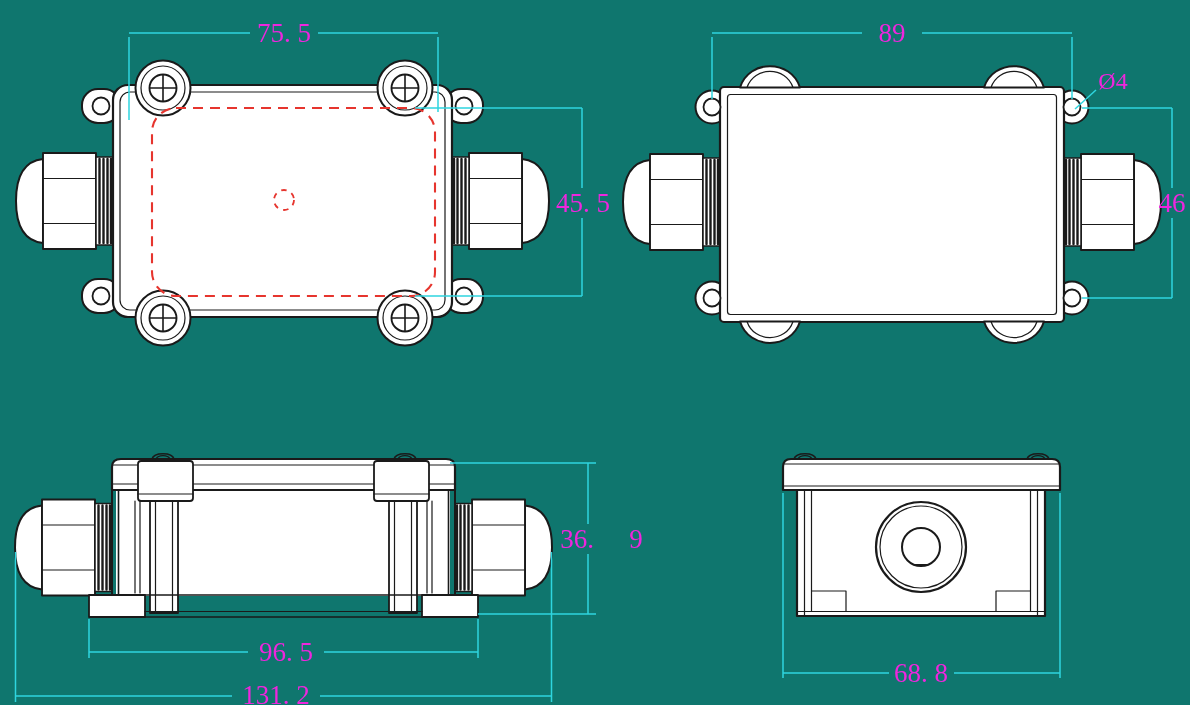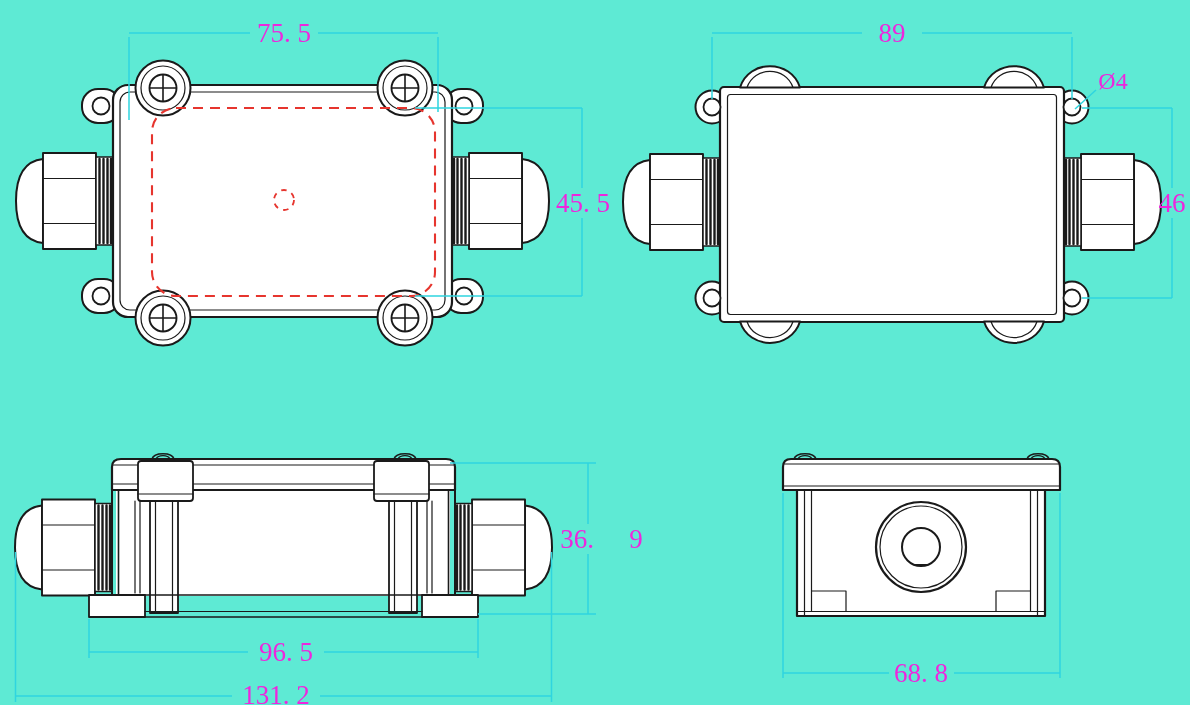--- a/index.html
+++ b/index.html
@@ -1,16 +1,16 @@
 <!DOCTYPE html>
 <html style="--c-outline: #1a1a1a; --c-dimension-line: #2fd5df; --c-dimension-text: #ee26dd; --c-seal-line: #e6352e; --c-background: #ffffff;"><head>
 <meta charset="utf-8">
 <style>
   html,body{margin:0;padding:0;background:#ffffff;}
-  .canvas{position:relative;width:1190px;height:705px;background:#5eead4;overflow:hidden;
+  .canvas{position:relative;width:1190px;height:705px;background:#0f766e;overflow:hidden;
           font-family:"Liberation Serif",serif;}
   svg{display:block;width:1190px;height:705px;}
   
   .ln  {stroke:var(--c-outline,#1a1a1a);stroke-width:2;fill:none;stroke-linecap:round;stroke-linejoin:round;}
   .lnf {stroke:var(--c-outline,#1a1a1a);stroke-width:2;fill:#ffffff;stroke-linejoin:round;}
   .wf  {fill:#ffffff;stroke:none;}
   .thin{stroke-width:1.2;}
   .med {stroke-width:1.6;}
   .th  {stroke-width:2.4;}
   .dim {stroke:var(--c-dimension-line,#2fd5df);stroke-width:1.5;fill:none;}

